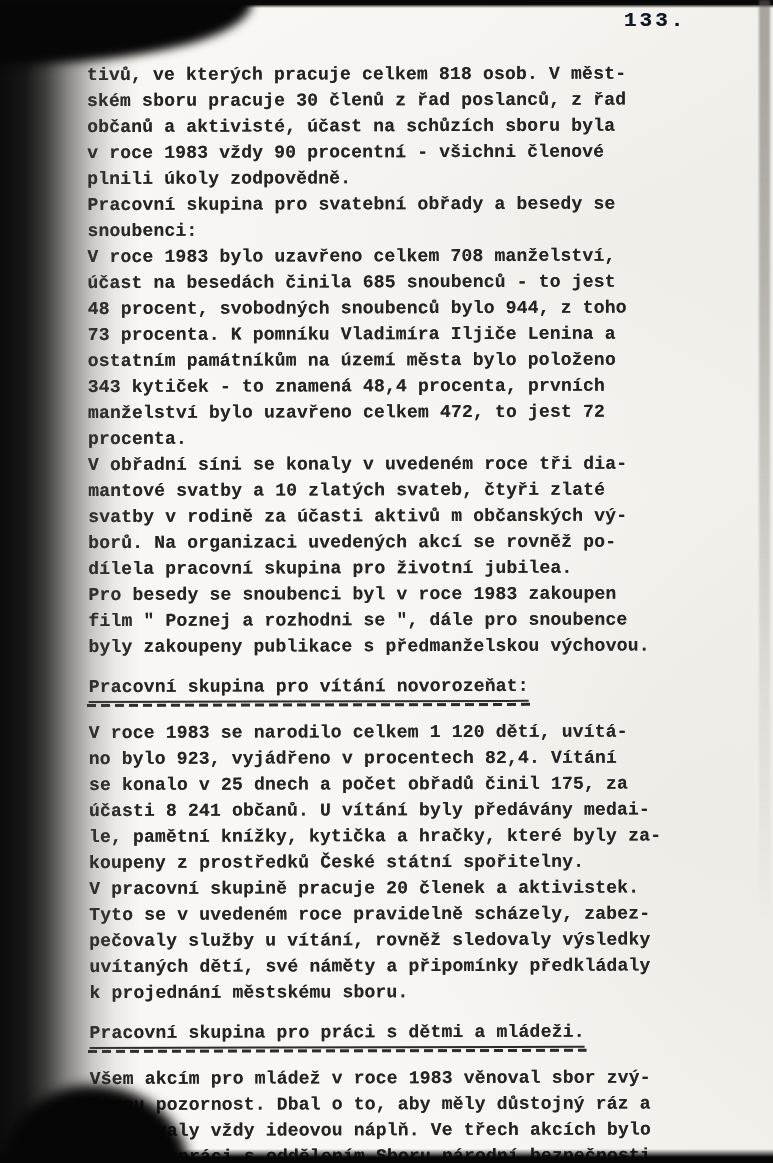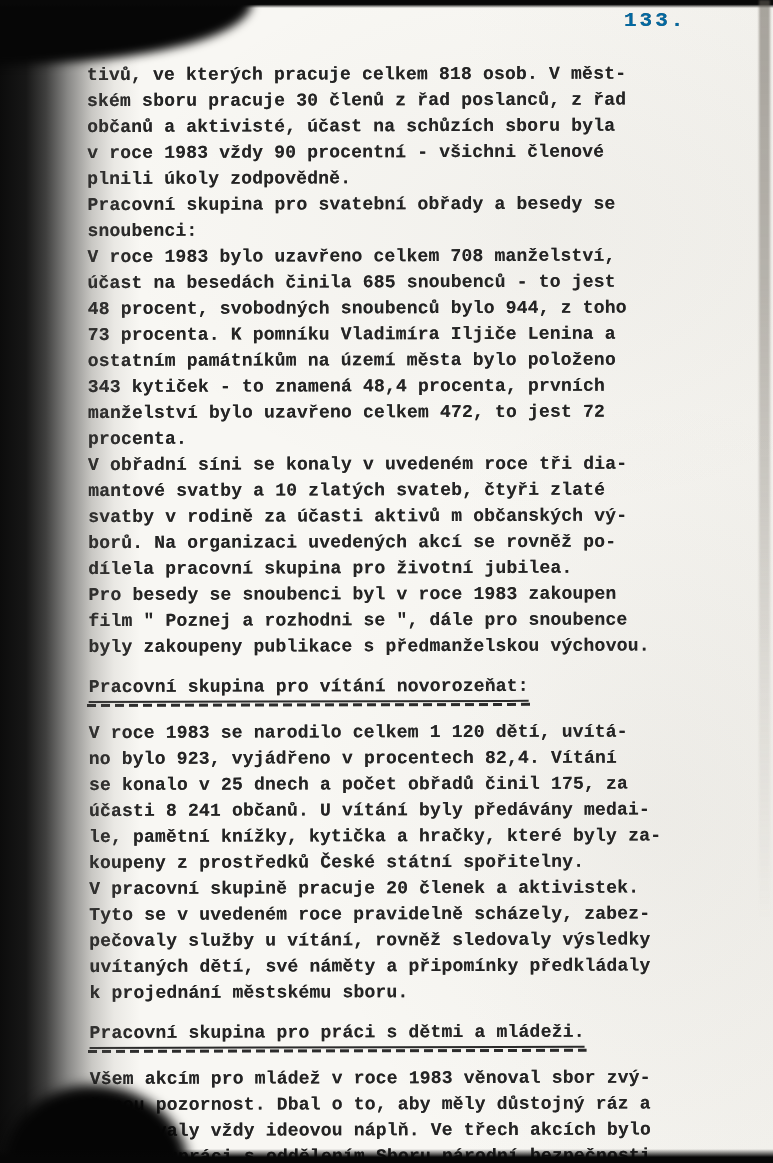--- a/index.html
+++ b/index.html
@@ -87,21 +87,21 @@
       rgba(130,124,115,0) 100%);
     filter: blur(1px);
   }
   .page-number {
     position: absolute;
     left: 624px;
     top: 9px;
     font-size: 21px;
     font-weight: 700;
     letter-spacing: 3px;
-    color: #0369a1;
+    color: #0f172a;
     text-shadow: 0 0 0.6px rgba(20,20,20,0.65);
   }
   .text-block {
     position: absolute;
     left: 87px;
     top: 62px;
     width: 620px;
     color: #242424;
     font-size: 18px;
     font-weight: 700;

